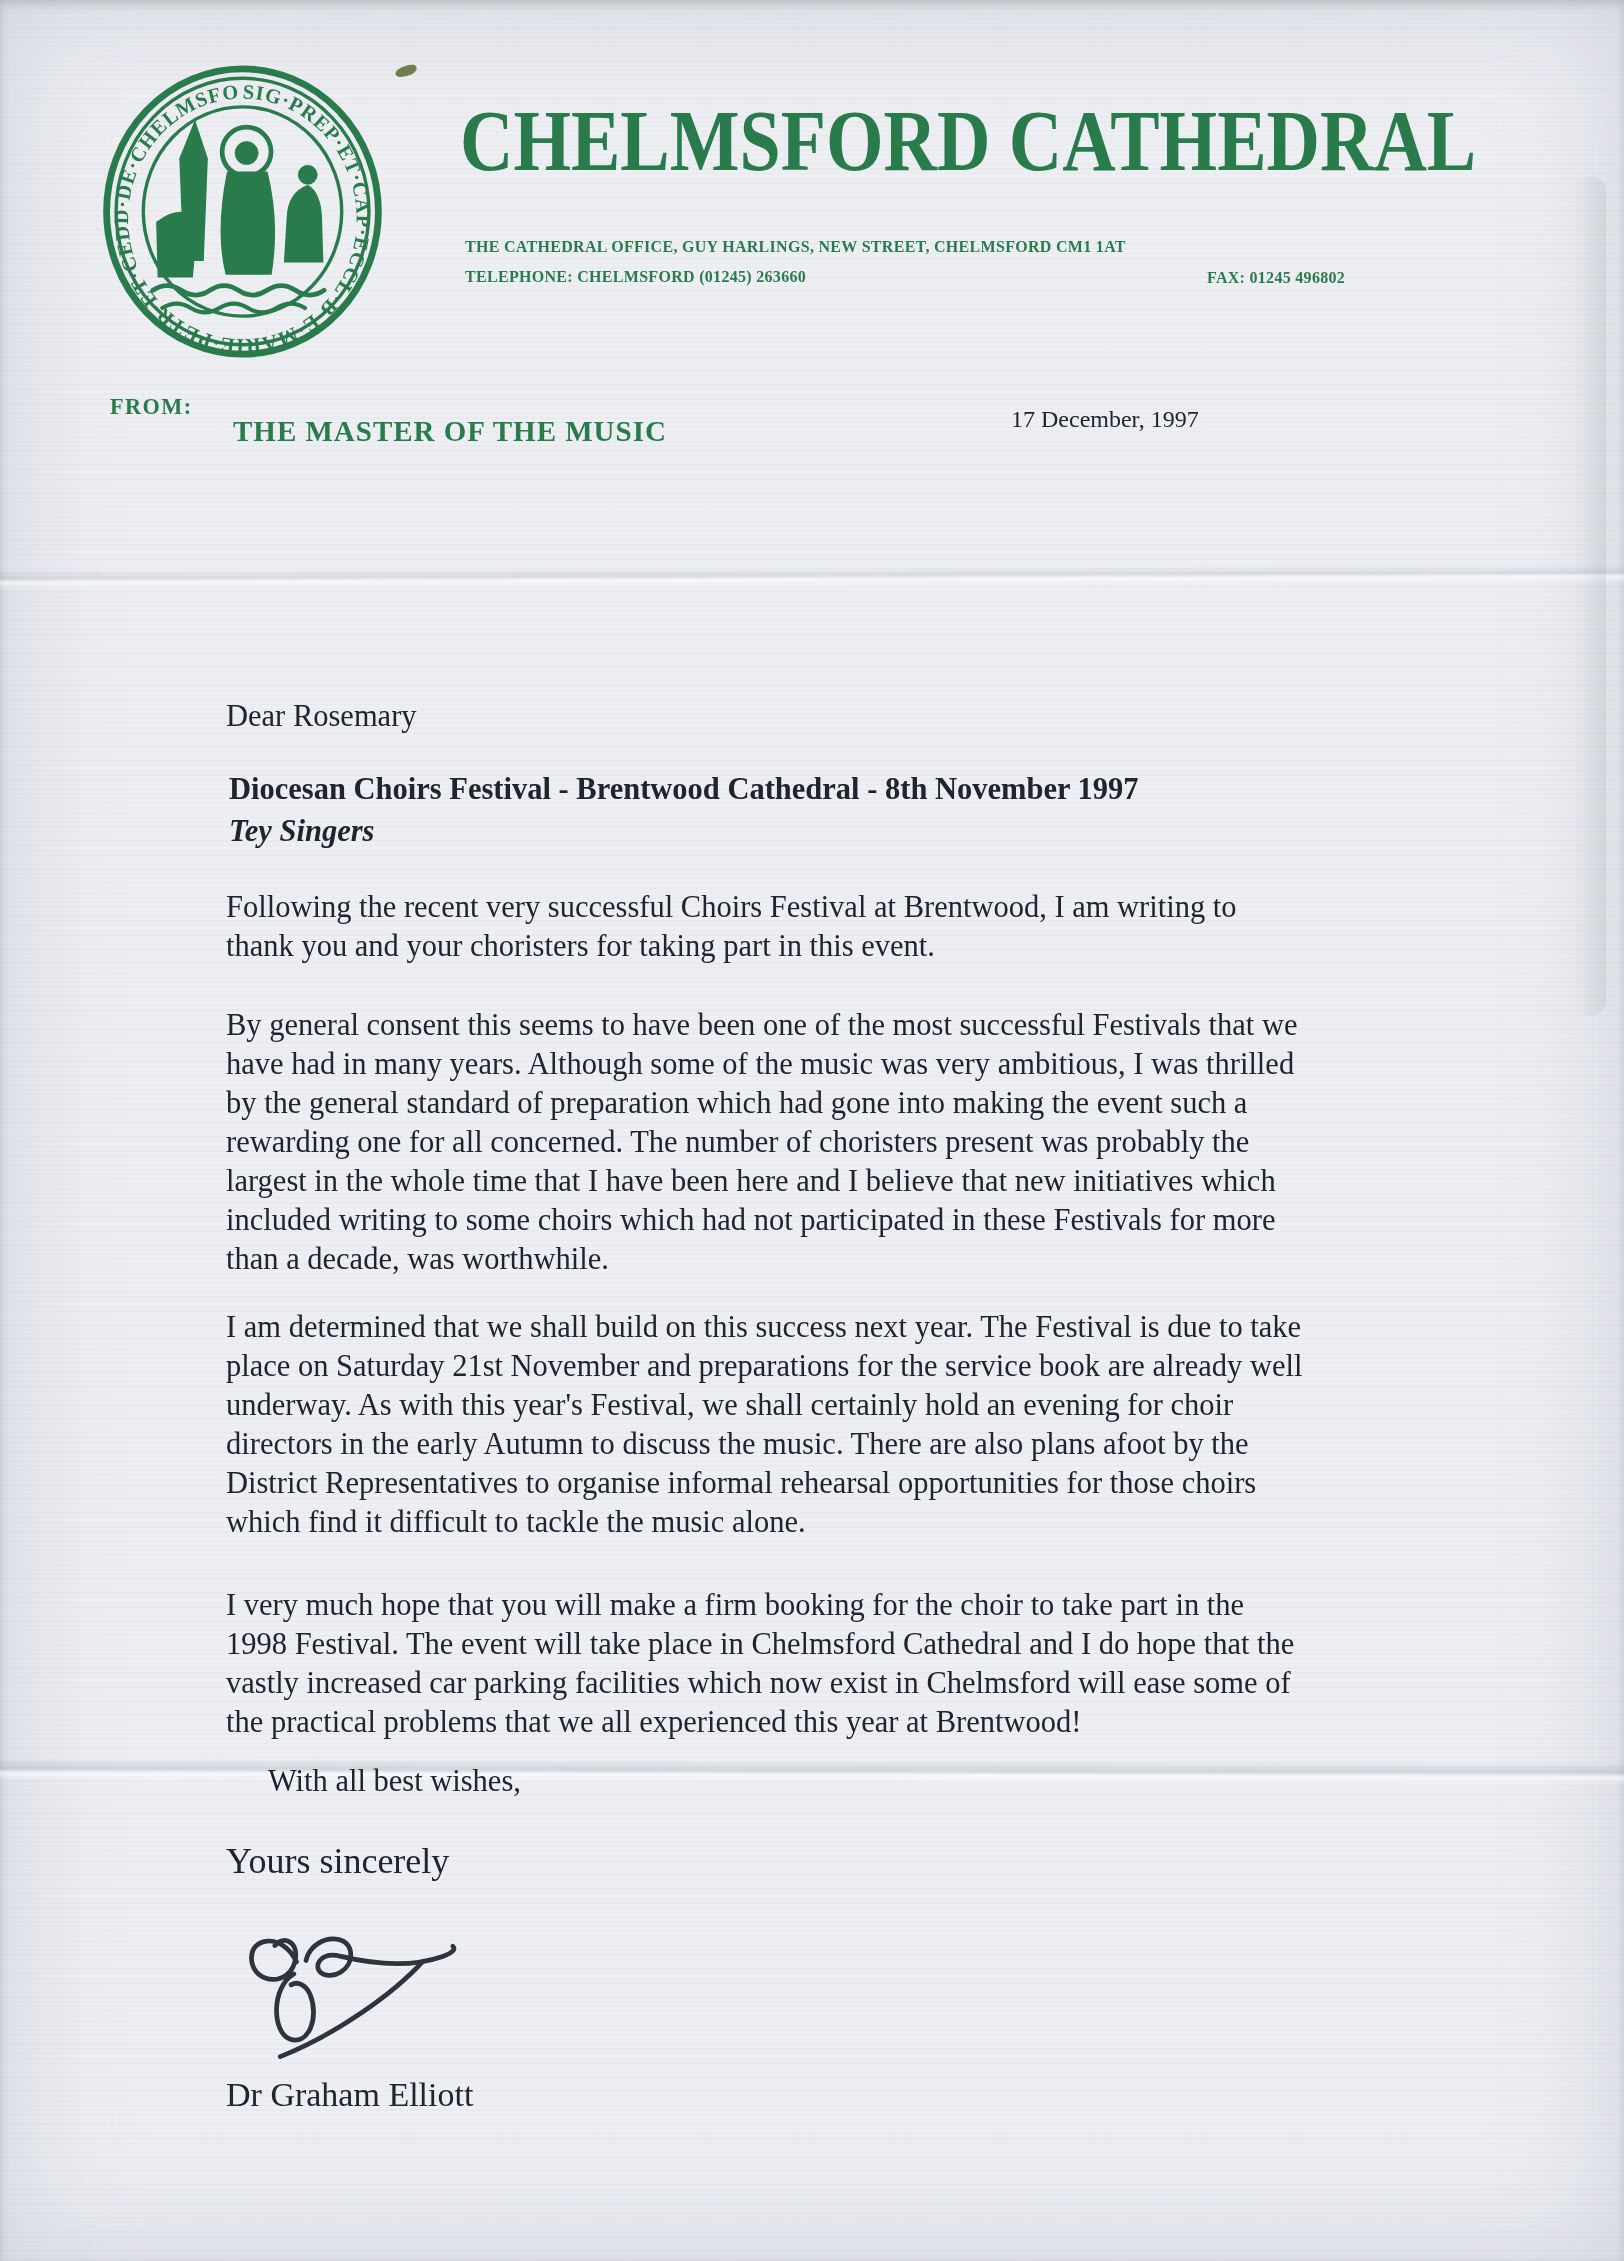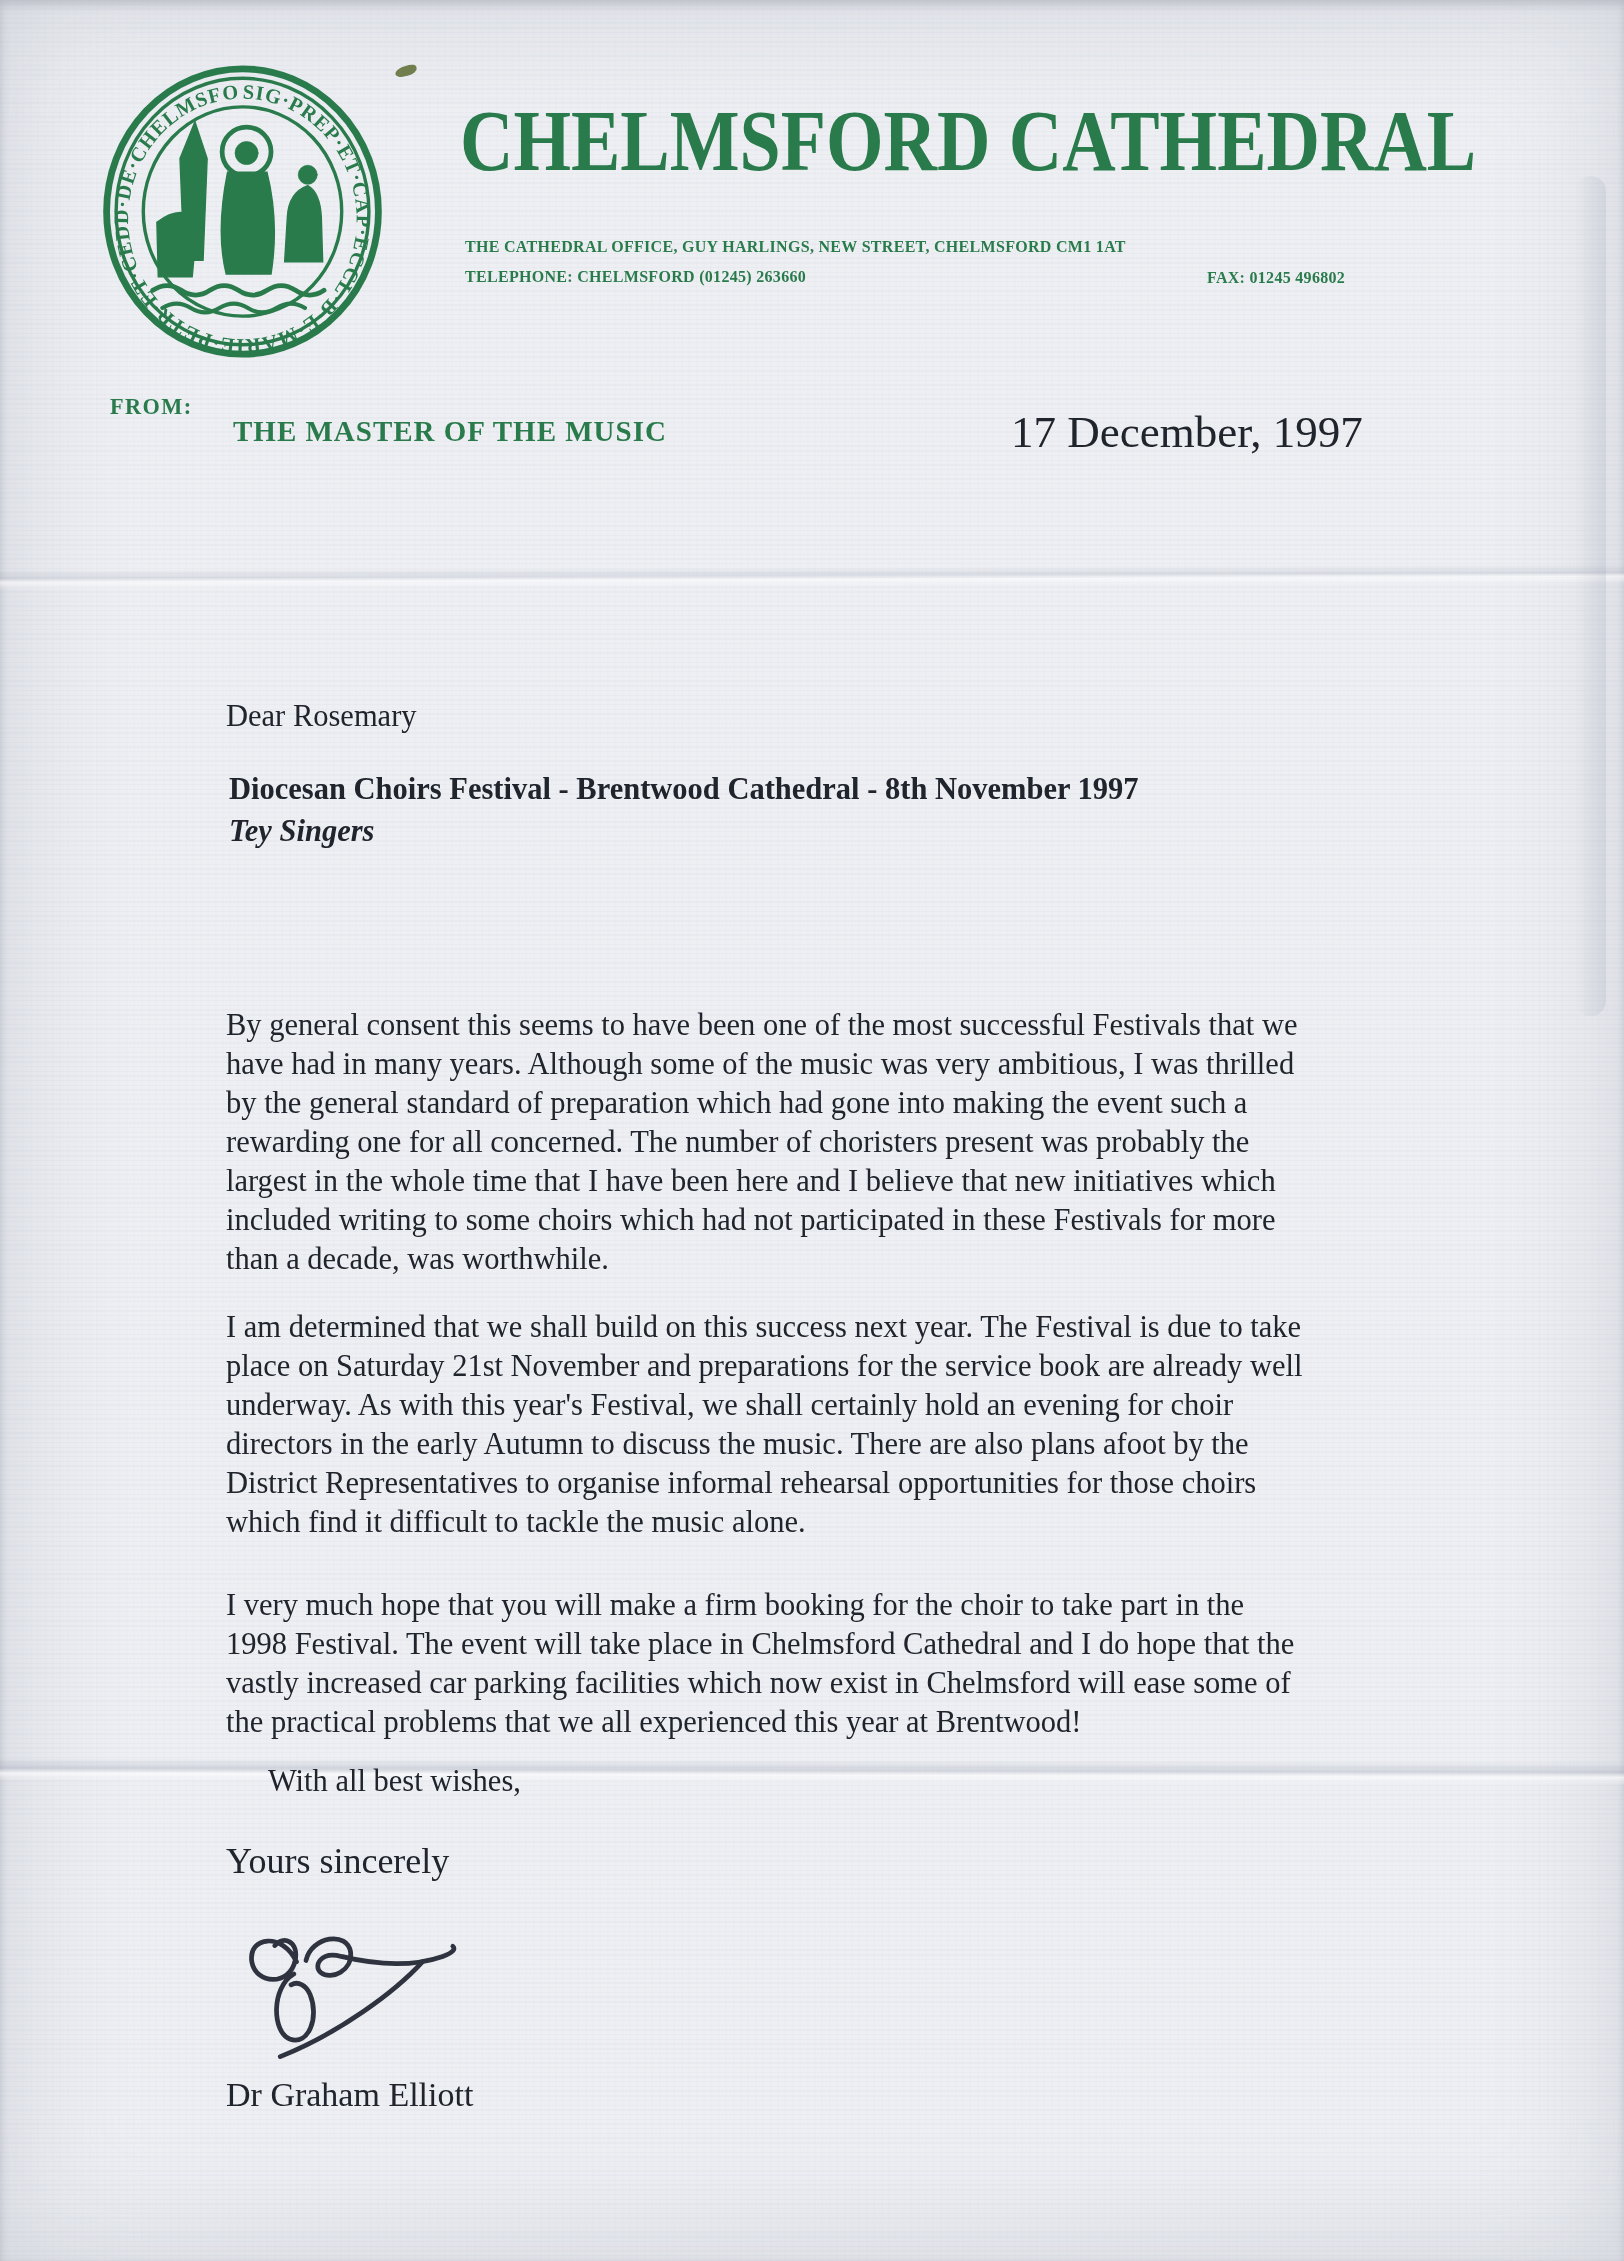--- a/index.html
+++ b/index.html
@@ -53,21 +53,21 @@
   .lh-fax{left:1207px;top:269px;}
   
   .from-label{
     position:absolute;left:110px;top:394px;
     font-size:22.3px;font-weight:bold;letter-spacing:1.4px;color:#2a7b4c;white-space:nowrap;
   }
   .from-value{
     position:absolute;left:233px;top:387px;
     font-size:29px;font-weight:bold;letter-spacing:1px;color:#2a7b4c;white-space:nowrap;margin-top:28px;
   }
-  .date{position:absolute;left:1011px;top:406px;font-size:45px;white-space:nowrap;}
+  .date{position:absolute;left:1011px;top:406px;font-size:24px;white-space:nowrap;}
   .recipient{position:absolute;left:226px;top:459px;font-size:30.5px;line-height:45px;white-space:pre-line;}
   .salutation{position:absolute;left:226px;top:699px;font-size:30.5px;}
   .subject1{position:absolute;left:229px;top:772px;font-size:30.5px;font-weight:bold;white-space:nowrap;}
   .subject2{position:absolute;left:229px;top:814px;font-size:30.5px;font-weight:bold;font-style:italic;white-space:nowrap;}
   .para{position:absolute;left:226px;width:1205px;font-size:30.5px;line-height:39px;white-space:pre-line;}
   .p1{top:888px;}
   .p2{top:1006px;}
   .p3{top:1308px;}
   .p4{top:1586px;}
   .wishes{position:absolute;left:226px;top:1764px;font-size:30.5px;margin-left:42px;}
@@ -119,20 +119,22 @@
 
   <div class="from-label">FROM:</div>
   <div class="from-value">THE MASTER OF THE MUSIC</div>
   <div class="date">17 December, 1997</div>
 
 
   <div class="salutation">Dear Rosemary</div>
   <div class="subject1">Diocesan Choirs Festival - Brentwood Cathedral - 8th November 1997</div>
   <div class="subject2">Tey Singers</div>
 
+  <div class="para p1">Following the recent very successful Choirs Festival at Brentwood, I am writing to
+thank you and your choristers for taking part in this event.</div>
   <div class="para p2">By general consent this seems to have been one of the most successful Festivals that we
 have had in many years.  Although some of the music was very ambitious, I was thrilled
 by the general standard of preparation which had gone into making the event such a
 rewarding one for all concerned.  The number of choristers present was probably the
 largest in the whole time that I have been here and I believe that new initiatives which
 included writing to some choirs which had not participated in these Festivals for more
 than a decade, was worthwhile.</div>
   <div class="para p3">I am determined that we shall build on this success next year.  The Festival is due to take
 place on Saturday 21st November and preparations for the service book are already well
 underway.  As with this year's Festival, we shall certainly hold an evening for choir

